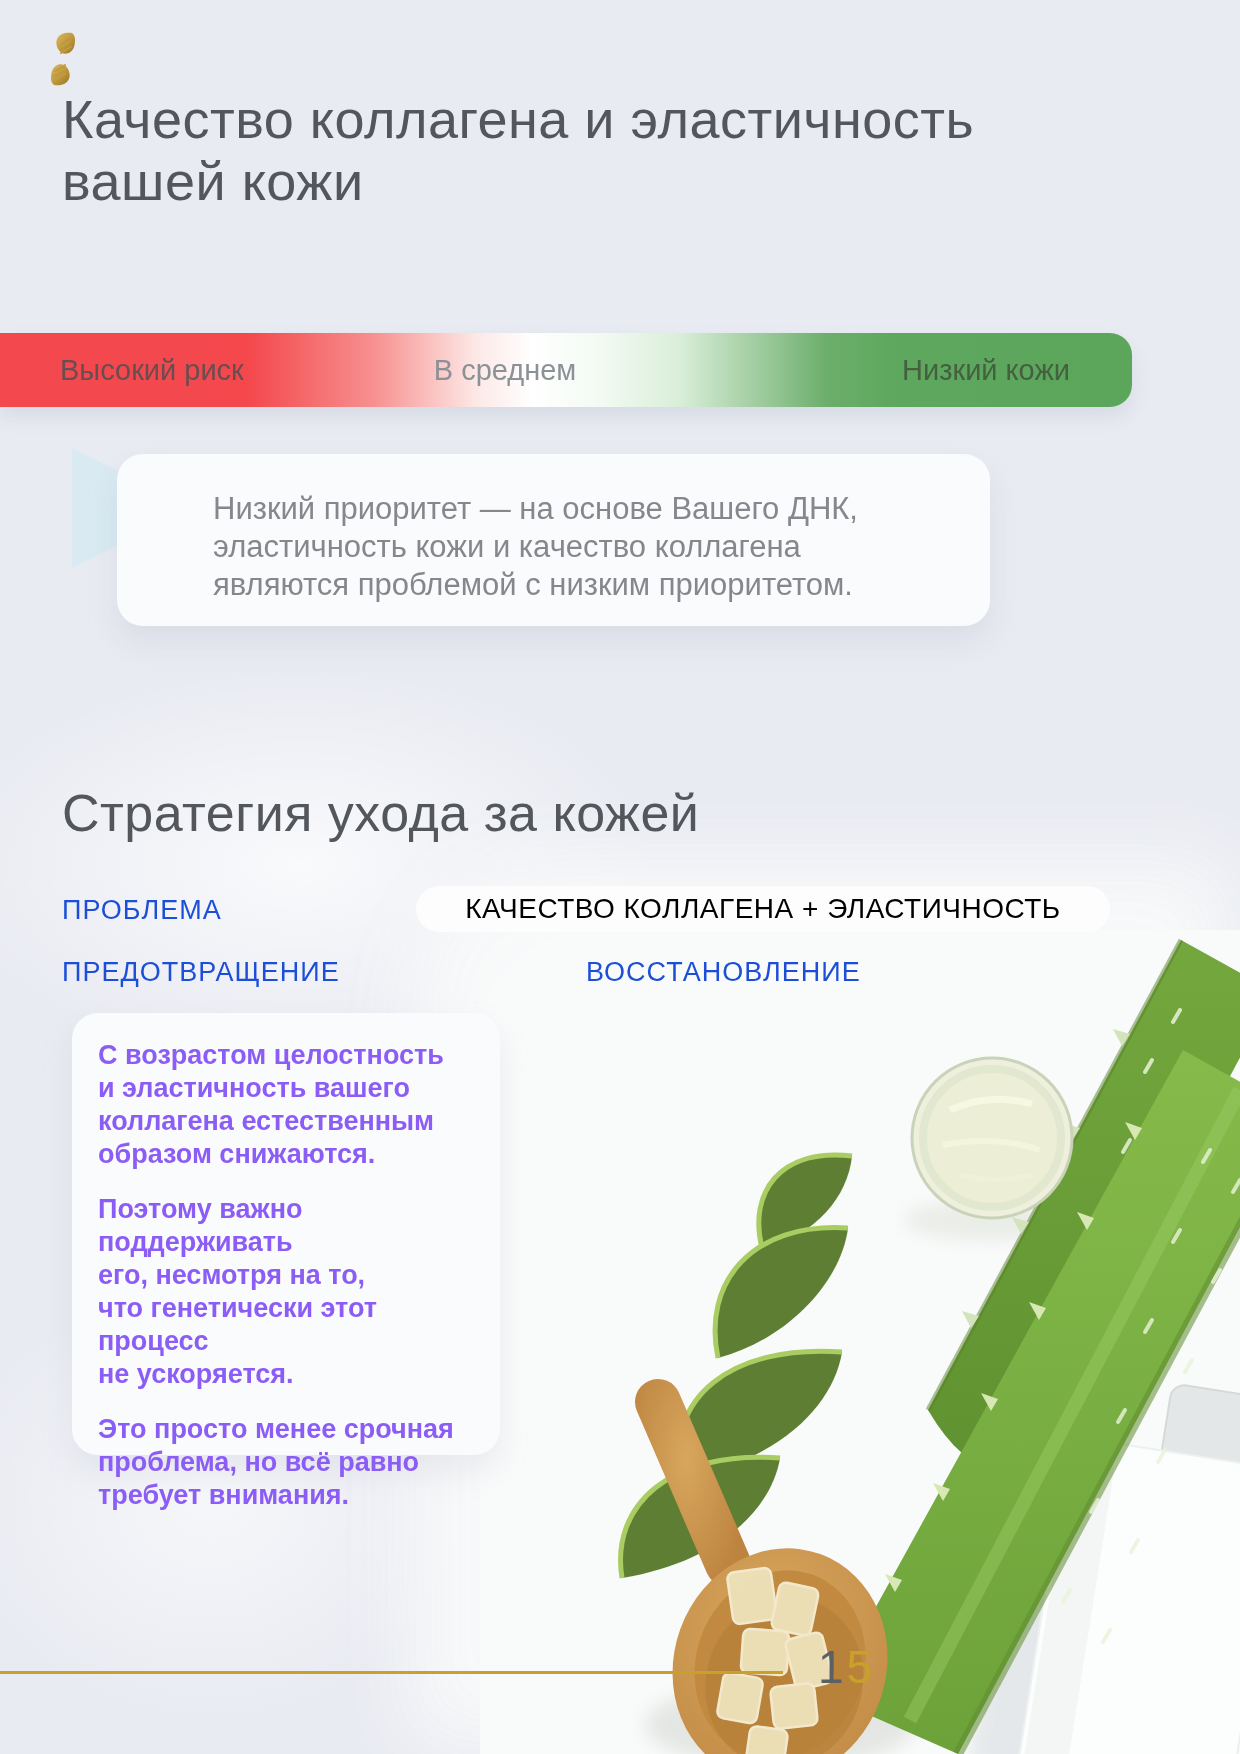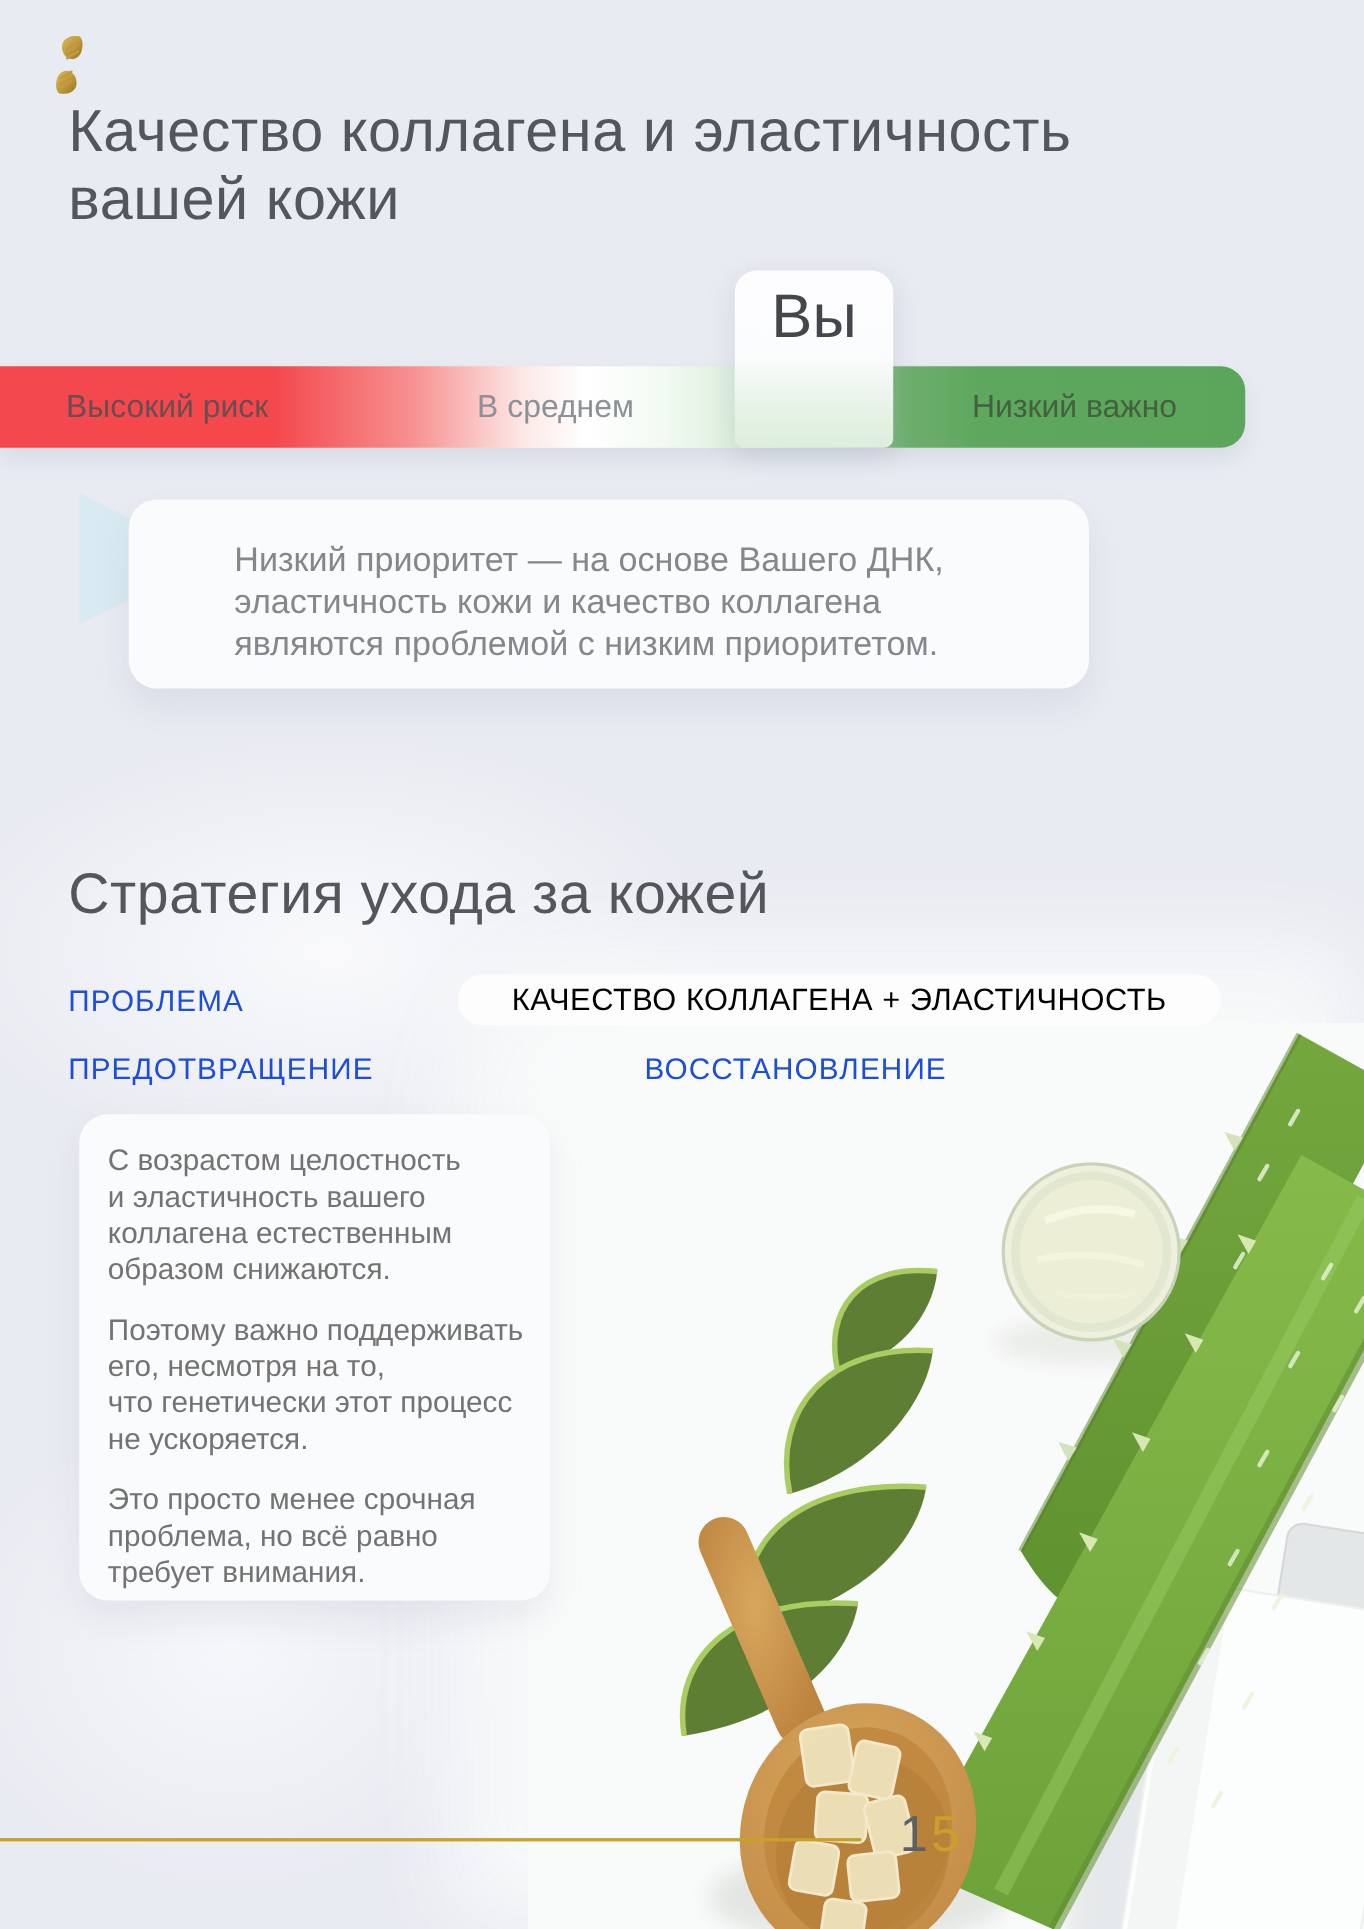--- a/index.html
+++ b/index.html
@@ -51,21 +51,21 @@
   .lbl-problem{left:62px;top:895px;}
   .lbl-prevention{left:62px;top:957px;}
   .lbl-restoration{left:586px;top:957px;text-align:right;}
   .pill{position:absolute;left:416px;top:886px;width:694px;height:46px;z-index:5;
     background:#fdfdfe;border-radius:23px;display:flex;align-items:center;justify-content:center;
     font-size:28px;font-weight:300;color:#000000;letter-spacing:.5px;}
 
   .info-card{position:absolute;left:72px;top:1013px;width:428px;height:442px;z-index:5;
     background:#fafbfd;border-radius:26px;box-shadow:0 16px 30px rgba(165,172,190,.18);
     box-sizing:border-box;padding:26px 20px 0 26px;}
-  .info-card p{margin:0 0 22px 0;font-size:27px;font-weight:400;line-height:33px;color:#737373;}
+  .info-card p{margin:0 0 22px 0;font-size:27px;font-weight:700;line-height:33px;color:#8b5cf6;}
 
   
   .photo{position:absolute;left:480px;top:930px;width:760px;height:824px;z-index:2;
     background:#f9fafa;border-top-left-radius:110px;
     box-shadow:-40px -40px 80px 30px rgba(249,250,250,.95);}
   .photo svg{display:block;}
 
   
   .gold-line{position:absolute;left:0;top:1671px;width:783px;height:3px;background:#c8a12b;z-index:3;}
   .page-num{position:absolute;left:818px;top:1640px;z-index:4;font-size:46px;font-weight:300;letter-spacing:3px;display:flex;}
@@ -218,27 +218,24 @@
         <line x1="10" y1="41" x2="20" y2="35"></line>
           <line x1="9" y1="46" x2="21" y2="39"></line>
           <line x1="12" y1="50" x2="20" y2="44"></line>
       </g>
     </svg>
   </div>
 
   <h1 class="title preline">Качество коллагена и эластичность
 вашей кожи</h1>
 
-  <div class="you-card">
-    <span>Вы</span>
-  </div>
   <div class="risk-bar">
     <span class="risk-label risk-high">Высокий риск</span>
     <span class="risk-label risk-mid">В среднем</span>
-    <span class="risk-label risk-low">Низкий важно</span>
+    <span class="risk-label risk-low">Низкий кожи</span>
   </div>
 
   <div class="triangle"></div>
   <div class="priority-card">
     <p class="preline">Низкий приоритет — на основе Вашего ДНК,
 эластичность кожи и качество коллагена
 являются проблемой с низким приоритетом.</p>
   </div>
 
   <h2 class="h2">Стратегия ухода за кожей</h2>

